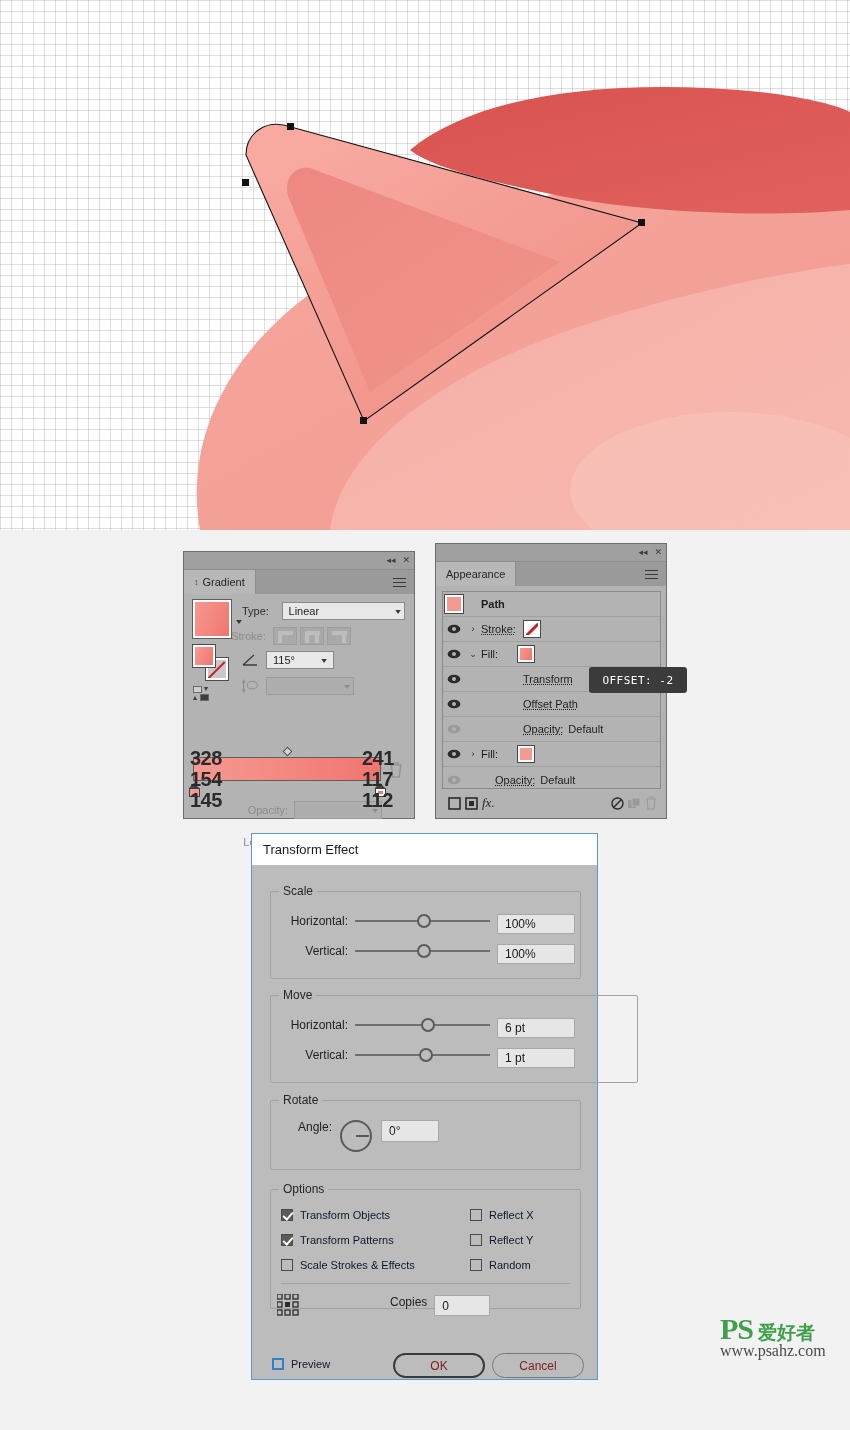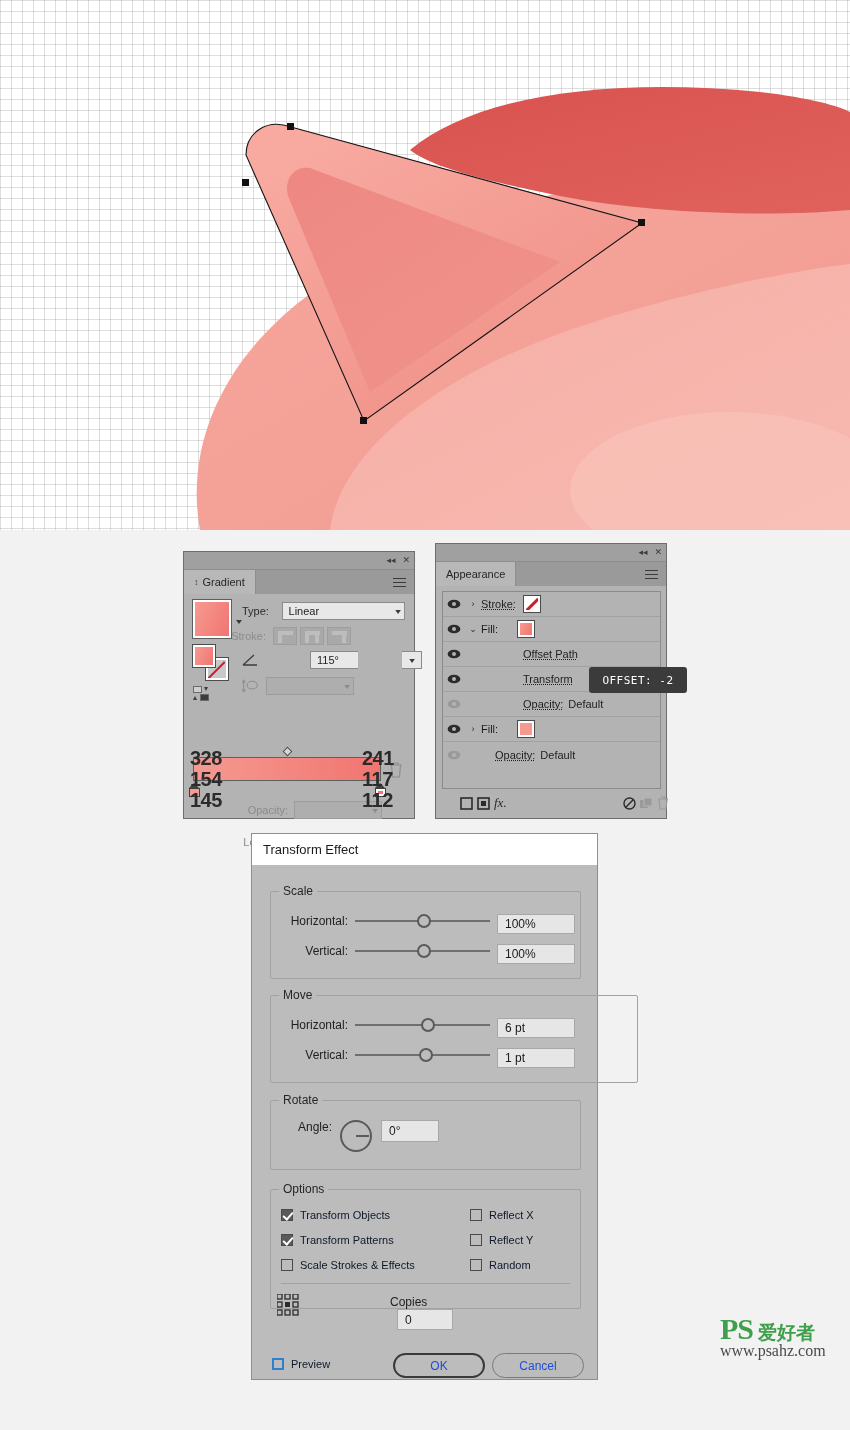--- a/index.html
+++ b/index.html
@@ -166,21 +166,21 @@
   .ap-sw.stroke {
     background:#fff; position:relative; overflow:hidden;
   }
   .ap-sw.stroke:after{
     content:"";position:absolute;left:-4px;top:50%;width:160%;height:3px;
     background:#c8202a;transform:rotate(-45deg);transform-origin:center;
   }
   .ap-fx { position:absolute; right:8px; font-style:italic; font-size:12px; color:#2b2b2b; font-family:"Liberation Serif",serif;}
   .ap-indent { width:58px; }
   .ap-footer {
-    position:absolute; left:20px; bottom:4px; width:219px; height:22px;
+    position:absolute; left:8px; bottom:4px; width:219px; height:22px;
     display:flex; align-items:center; gap:4px; padding-left:4px;
   }
   .ap-footer .sp { flex:1; }
   #tooltip {
     position:absolute; left:589px; top:667px; width:98px; height:26px;
     background:#3b3b3b; border-radius:3px;
     display:flex; align-items:center; justify-content:center;
     color:#ffffff; font-family:"DejaVu Sans Mono", monospace; font-size:11px;
     letter-spacing:0.5px; z-index:40;
   }
@@ -233,21 +233,21 @@
   .cbox.checked:after{
     content:"";position:absolute;left:3px;top:0px;width:4px;height:8px;
     border:solid #ffffff; border-width:0 2px 2px 0; transform:rotate(42deg);
   }
   .cbox.blue { border:2px solid #2f7fd0; }
   .divider { position:absolute; height:1px; background:#a2a2a2; }
   .refgrid { position:absolute; width:22px;height:22px; }
   .btn-pill {
     border:2px solid #3a3a3a; border-radius:14px; background:#bcbcbc;
     height:25px; display:flex; align-items:center; justify-content:center;
-    font-size:12px; color:#1d4ed8;
+    font-size:12px; color:#7f1d1d;
   }
   .btn-pill.sec { border-color:#7a7a7a; border-width:1px; }
 
   
   #watermark {
     position:absolute; left:712px; top:1316px;
     display:flex; align-items:baseline; flex-direction:column;
   }
   #wm-top { display:flex; align-items:baseline; }
   #wm-ps { font-family:"Liberation Serif",serif; font-weight:bold; font-size:30px;
@@ -371,21 +371,21 @@
         <span class="b1" style="left:4px;top:3px;width:4px;height:12px;"></span>
         <span class="b1" style="left:4px;top:3px;width:15px;height:4px;"></span>
         <span class="b1" style="left:14px;top:3px;width:4px;height:12px;"></span>
       </span>
       <span class="strokebtn" style="margin-left:3px;">
         <span class="b1" style="left:4px;top:3px;width:15px;height:4px;"></span>
         <span class="b1" style="left:14px;top:3px;width:4px;height:12px;"></span>
       </span>
     </div>
 
-    <div class="row" style="left:58px; top:57px;gap:44px;">
+    <div class="row" style="left:58px; top:57px;">
       <svg class="angle-icon" viewBox="0 0 17 14">
         <path d="M1 12 L15 12 M1 12 L12 2" stroke="#3d3d3d" stroke-width="1.3" fill="none"></path>
       </svg>
       <div class="sel" style="width:48px; margin-left:7px; border-right:none;">
         <span>115°</span>
       </div>
       <div class="sel" style="width:20px; justify-content:center; border-left:none;">
         <span class="chev">▾</span>
       </div>
     </div>
@@ -454,20 +454,27 @@
       <span class="hamburger">
           <i></i>
           <i></i>
           <i></i>
         </span>
     </div>
   </div>
 
   <div id="app-list">
 
+    <div class="ap-row">
+      <span class="ap-eye">
+        <span class="ap-sw solid" style="margin-left:0;width:18px;height:18px;"></span>
+      </span>
+      <span class="ap-arrow"></span>
+      <b>Path</b>
+    </div>
 
     <div class="ap-row">
       <span class="ap-eye">
         <svg width="14" height="10" viewBox="0 0 14 10">
             <ellipse cx="7" cy="5" rx="6.4" ry="4.3" fill="#2b2b2b"></ellipse>
             <circle cx="7" cy="5" r="2" fill="#b3b3b3"></circle>
           </svg>
       </span>
       <span class="ap-arrow">›</span>
       <span class="ap-txt">Stroke:</span>
@@ -487,33 +494,33 @@
     </div>
 
     <div class="ap-row">
       <span class="ap-eye">
         <svg width="14" height="10" viewBox="0 0 14 10">
             <ellipse cx="7" cy="5" rx="6.4" ry="4.3" fill="#2b2b2b"></ellipse>
             <circle cx="7" cy="5" r="2" fill="#b3b3b3"></circle>
           </svg>
       </span>
       <span class="ap-indent"></span>
-      <span class="ap-txt">Offset Path</span>
+      <span class="ap-txt">Transform</span>
+      <span class="ap-fx">fx</span>
     </div>
 
     <div class="ap-row">
       <span class="ap-eye">
         <svg width="14" height="10" viewBox="0 0 14 10">
             <ellipse cx="7" cy="5" rx="6.4" ry="4.3" fill="#2b2b2b"></ellipse>
             <circle cx="7" cy="5" r="2" fill="#b3b3b3"></circle>
           </svg>
       </span>
       <span class="ap-indent"></span>
-      <span class="ap-txt">Transform</span>
-      <span class="ap-fx">fx</span>
+      <span class="ap-txt">Offset Path</span>
     </div>
 
     <div class="ap-row">
       <span class="ap-eye">
         <svg width="14" height="10" viewBox="0 0 14 10">
             <ellipse cx="7" cy="5" rx="6.4" ry="4.3" fill="#9a9a9a"></ellipse>
             <circle cx="7" cy="5" r="2" fill="#b3b3b3"></circle>
           </svg>
       </span>
       <span class="ap-indent"></span>
@@ -675,21 +682,21 @@
     <rect x="8" y="0" width="5" height="5" fill="none" stroke="#2b2b2b" stroke-width="1.3"></rect>
     <rect x="16" y="0" width="5" height="5" fill="none" stroke="#2b2b2b" stroke-width="1.3"></rect>
     <rect x="0" y="8" width="5" height="5" fill="none" stroke="#2b2b2b" stroke-width="1.3"></rect>
     <rect x="8" y="8" width="5" height="5" fill="#2b2b2b"></rect>
     <rect x="16" y="8" width="5" height="5" fill="none" stroke="#2b2b2b" stroke-width="1.3"></rect>
     <rect x="0" y="16" width="5" height="5" fill="none" stroke="#2b2b2b" stroke-width="1.3"></rect>
     <rect x="8" y="16" width="5" height="5" fill="none" stroke="#2b2b2b" stroke-width="1.3"></rect>
     <rect x="16" y="16" width="5" height="5" fill="none" stroke="#2b2b2b" stroke-width="1.3"></rect>
   </svg>
 
-  <div class="trow" style="left:138px; top:461px;flex-direction:column;">
+  <div class="trow" style="left:138px; top:461px;">
     <span class="tlabel">Copies</span>
     <span class="numbox" style="width:56px; margin-left:7px; height:21px;">
       <span>0</span>
     </span>
   </div>
 
   <div class="cbrow" style="left:20px; top:524px;">
     <span class="cbox blue"></span>
     <span>Preview</span>
   </div>

